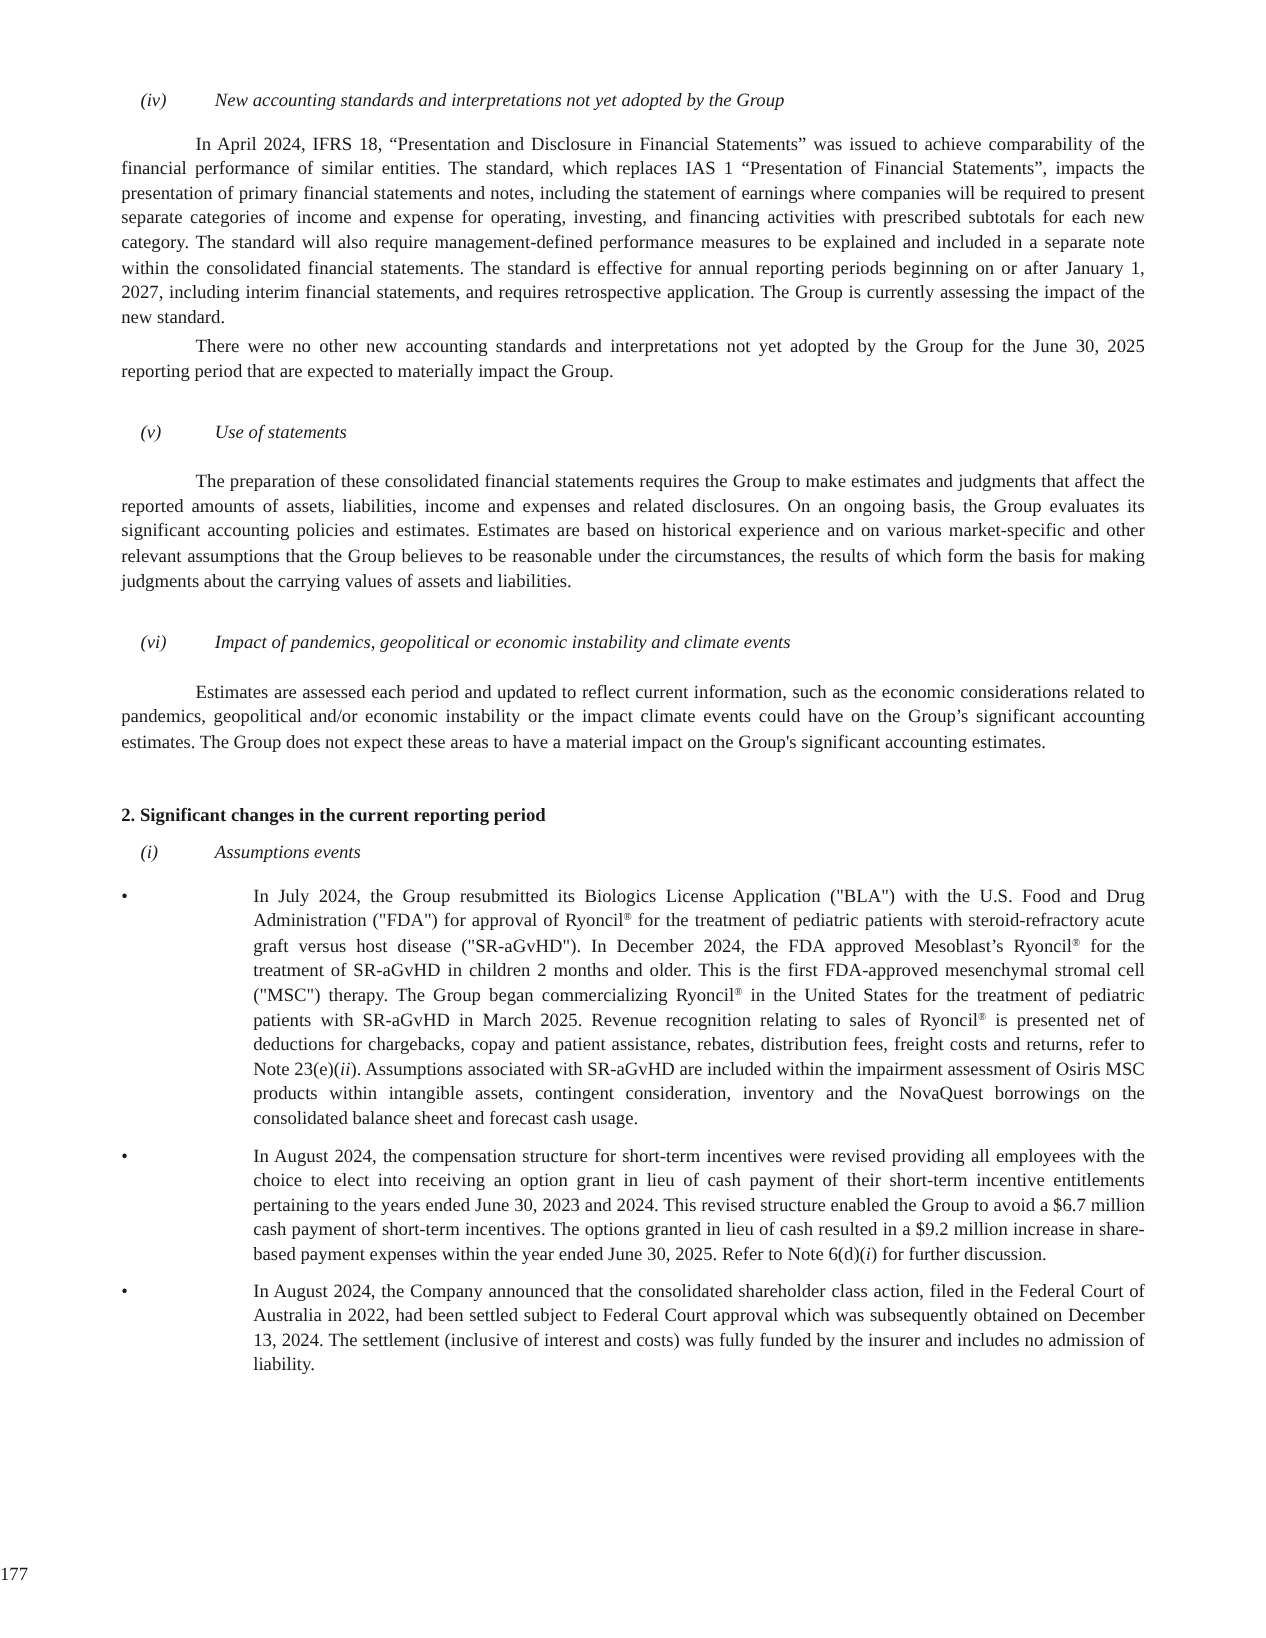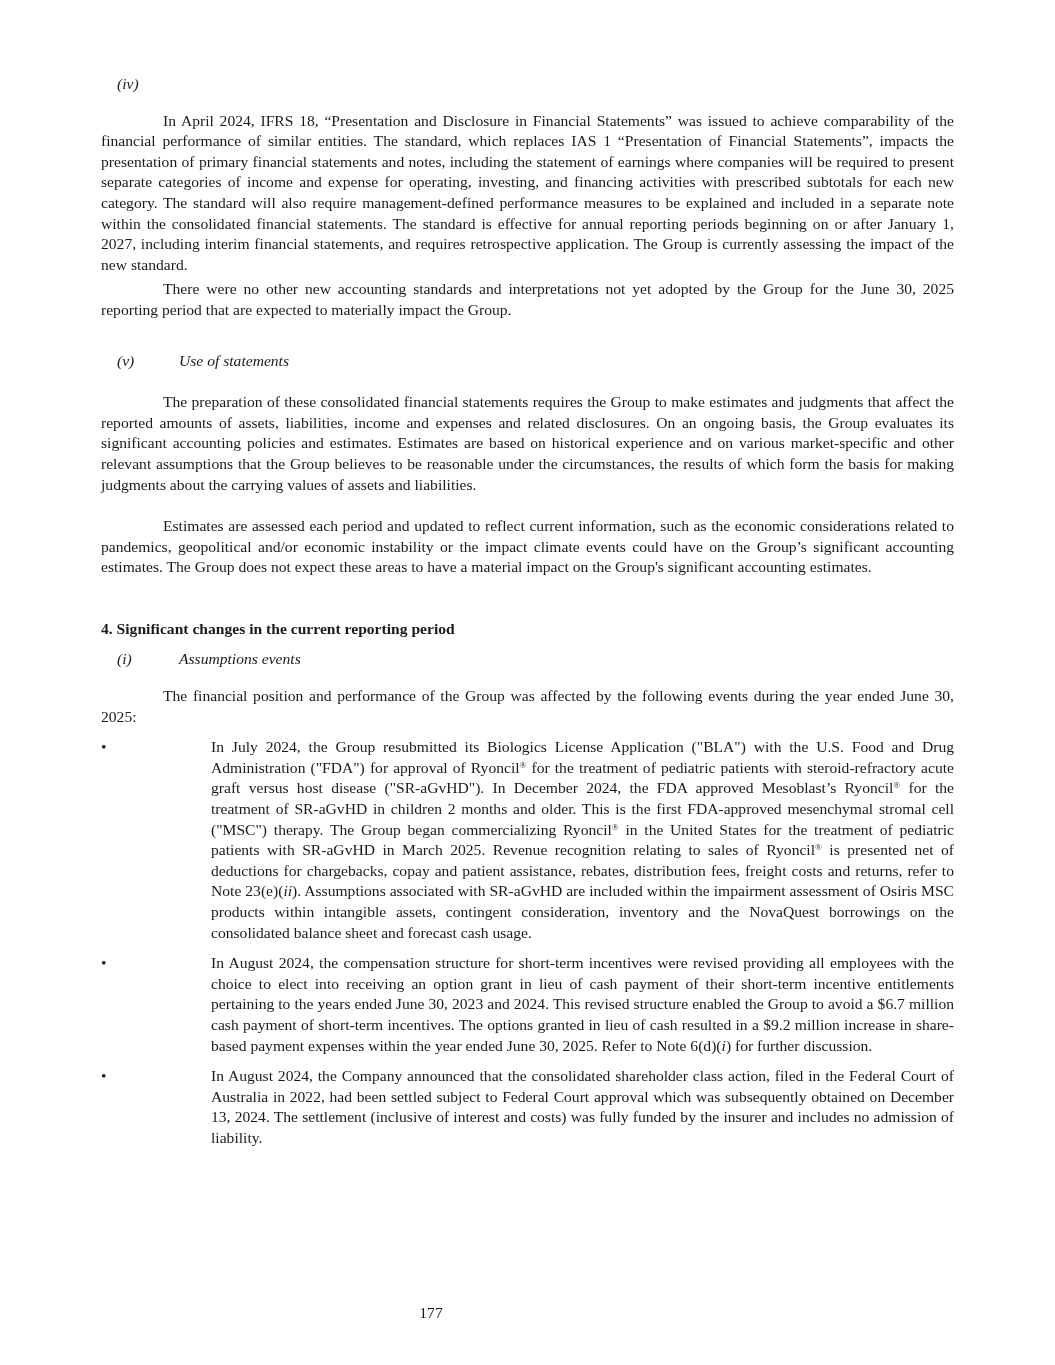--- a/index.html
+++ b/index.html
@@ -38,44 +38,47 @@
     margin: 0;
   }
   .bullet .dot { width: 62px; flex: 0 0 62px; }
   .bullet .btext { flex: 1; text-align: justify; margin-left: 48px; }
   sup { font-size: 9px; line-height: 0; vertical-align: 5px; }
   .page-number {
     position: absolute;
     top: 1303px;
     left: 0;
     width: 862px;
-    text-align: center;
   }
 </style>
 </head>
 <body>
 
 <div class="page" id="page-root">
     <div class="subhead" style="margin-top: 0px;">
       <span class="num">(iv)</span>
+      <span>New accounting standards and interpretations not yet adopted by the Group</span>
     </div>
     <p class="para" style="margin-top: 10px;"><span>In April 2024, IFRS 18, “Presentation and Disclosure in Financial Statements” was issued to achieve comparability of the financial performance of similar entities. The standard, which replaces IAS 1 “Presentation of Financial Statements”, impacts the presentation of primary financial statements and notes, including the statement of earnings where companies will be required to present separate categories of income and expense for operating, investing, and financing activities with prescribed subtotals for each new category. The standard will also require management-defined performance measures to be explained and included in a separate note within the consolidated financial statements. The standard is effective for annual reporting periods beginning on or after January 1, 2027, including interim financial statements, and requires retrospective application. The Group is currently assessing the impact of the new standard.</span></p>
     <p class="para" style="margin-top: 4px;"><span>There were no other new accounting standards and interpretations not yet adopted by the Group for the June 30, 2025 reporting period that are expected to materially impact the Group.</span></p>
     <div class="subhead" style="margin-top: 30px;">
       <span class="num">(v)</span>
       <span>Use of statements</span>
     </div>
     <p class="para" style="margin-top: 21px;"><span>The preparation of these consolidated financial statements requires the Group to make estimates and judgments that affect the reported amounts of assets, liabilities, income and expenses and related disclosures. On an ongoing basis, the Group evaluates its significant accounting policies and estimates. Estimates are based on historical experience and on various market-specific and other relevant assumptions that the Group believes to be reasonable under the circumstances, the results of which form the basis for making judgments about the carrying values of assets and liabilities.</span></p>
+    <div class="subhead" style="margin-top: 31px;">
+      <span class="num">(vi)</span>
+      <span>Impact of pandemics, geopolitical or economic instability and climate events</span>
+    </div>
     <p class="para" style="margin-top: 21px;"><span>Estimates are assessed each period and updated to reflect current information, such as the economic considerations related to pandemics, geopolitical and/or economic instability or the impact climate events could have on the Group’s significant accounting estimates. The Group does not expect these areas to have a material impact on the Group's significant accounting estimates.</span></p>
-    <div class="section-title" style="margin-top: 41px;">4. Significant changes in the current reporting period</div>
+    <div class="section-title" style="margin-top: 41px;">2. Significant changes in the current reporting period</div>
     <div class="subhead" style="margin-top: 10px;">
       <span class="num">(i)</span>
       <span>Assumptions events</span>
     </div>
-    <p class="para" style="margin-top: 10px;"><span>The financial position and performance of the Group was affected by the following events during the year ended June 30, 2025:</span></p>
     <div class="bullet" style="margin-top: 10px;">
       <span class="dot">•</span>
       <div class="btext"><span>In July 2024, the Group resubmitted its Biologics License Application ("BLA") with the U.S. Food and Drug Administration ("FDA") for approval of Ryoncil</span><sup>®</sup><span> for the treatment of pediatric patients with steroid-refractory acute graft versus host disease ("SR-aGvHD"). In December 2024, the FDA approved Mesoblast’s Ryoncil</span><sup>®</sup><span> for the treatment of SR-aGvHD in children 2 months and older. This is the first FDA-approved mesenchymal stromal cell ("MSC") therapy. The Group began commercializing Ryoncil</span><sup>®</sup><span> in the United States for the treatment of pediatric patients with SR-aGvHD in March 2025. Revenue recognition relating to sales of Ryoncil</span><sup>®</sup><span> is presented net of deductions for chargebacks, copay and patient assistance, rebates, distribution fees, freight costs and returns, refer to Note 23(e)(</span><i>ii</i><span>). Assumptions associated with SR-aGvHD are included within the impairment assessment of Osiris MSC products within intangible assets, contingent consideration, inventory and the NovaQuest borrowings on the consolidated balance sheet and forecast cash usage.</span></div>
     </div>
     <div class="bullet" style="margin-top: 10px;">
       <span class="dot">•</span>
       <div class="btext"><span>In August 2024, the compensation structure for short-term incentives were revised providing all employees with the choice to elect into receiving an option grant in lieu of cash payment of their short-term incentive entitlements pertaining to the years ended June 30, 2023 and 2024. This revised structure enabled the Group to avoid a $6.7 million cash payment of short-term incentives. The options granted in lieu of cash resulted in a $9.2 million increase in share-based payment expenses within the year ended June 30, 2025. Refer to Note 6(d)(</span><i>i</i><span>) for further discussion.</span></div>
     </div>
     <div class="bullet" style="margin-top: 10px;">
       <span class="dot">•</span>

